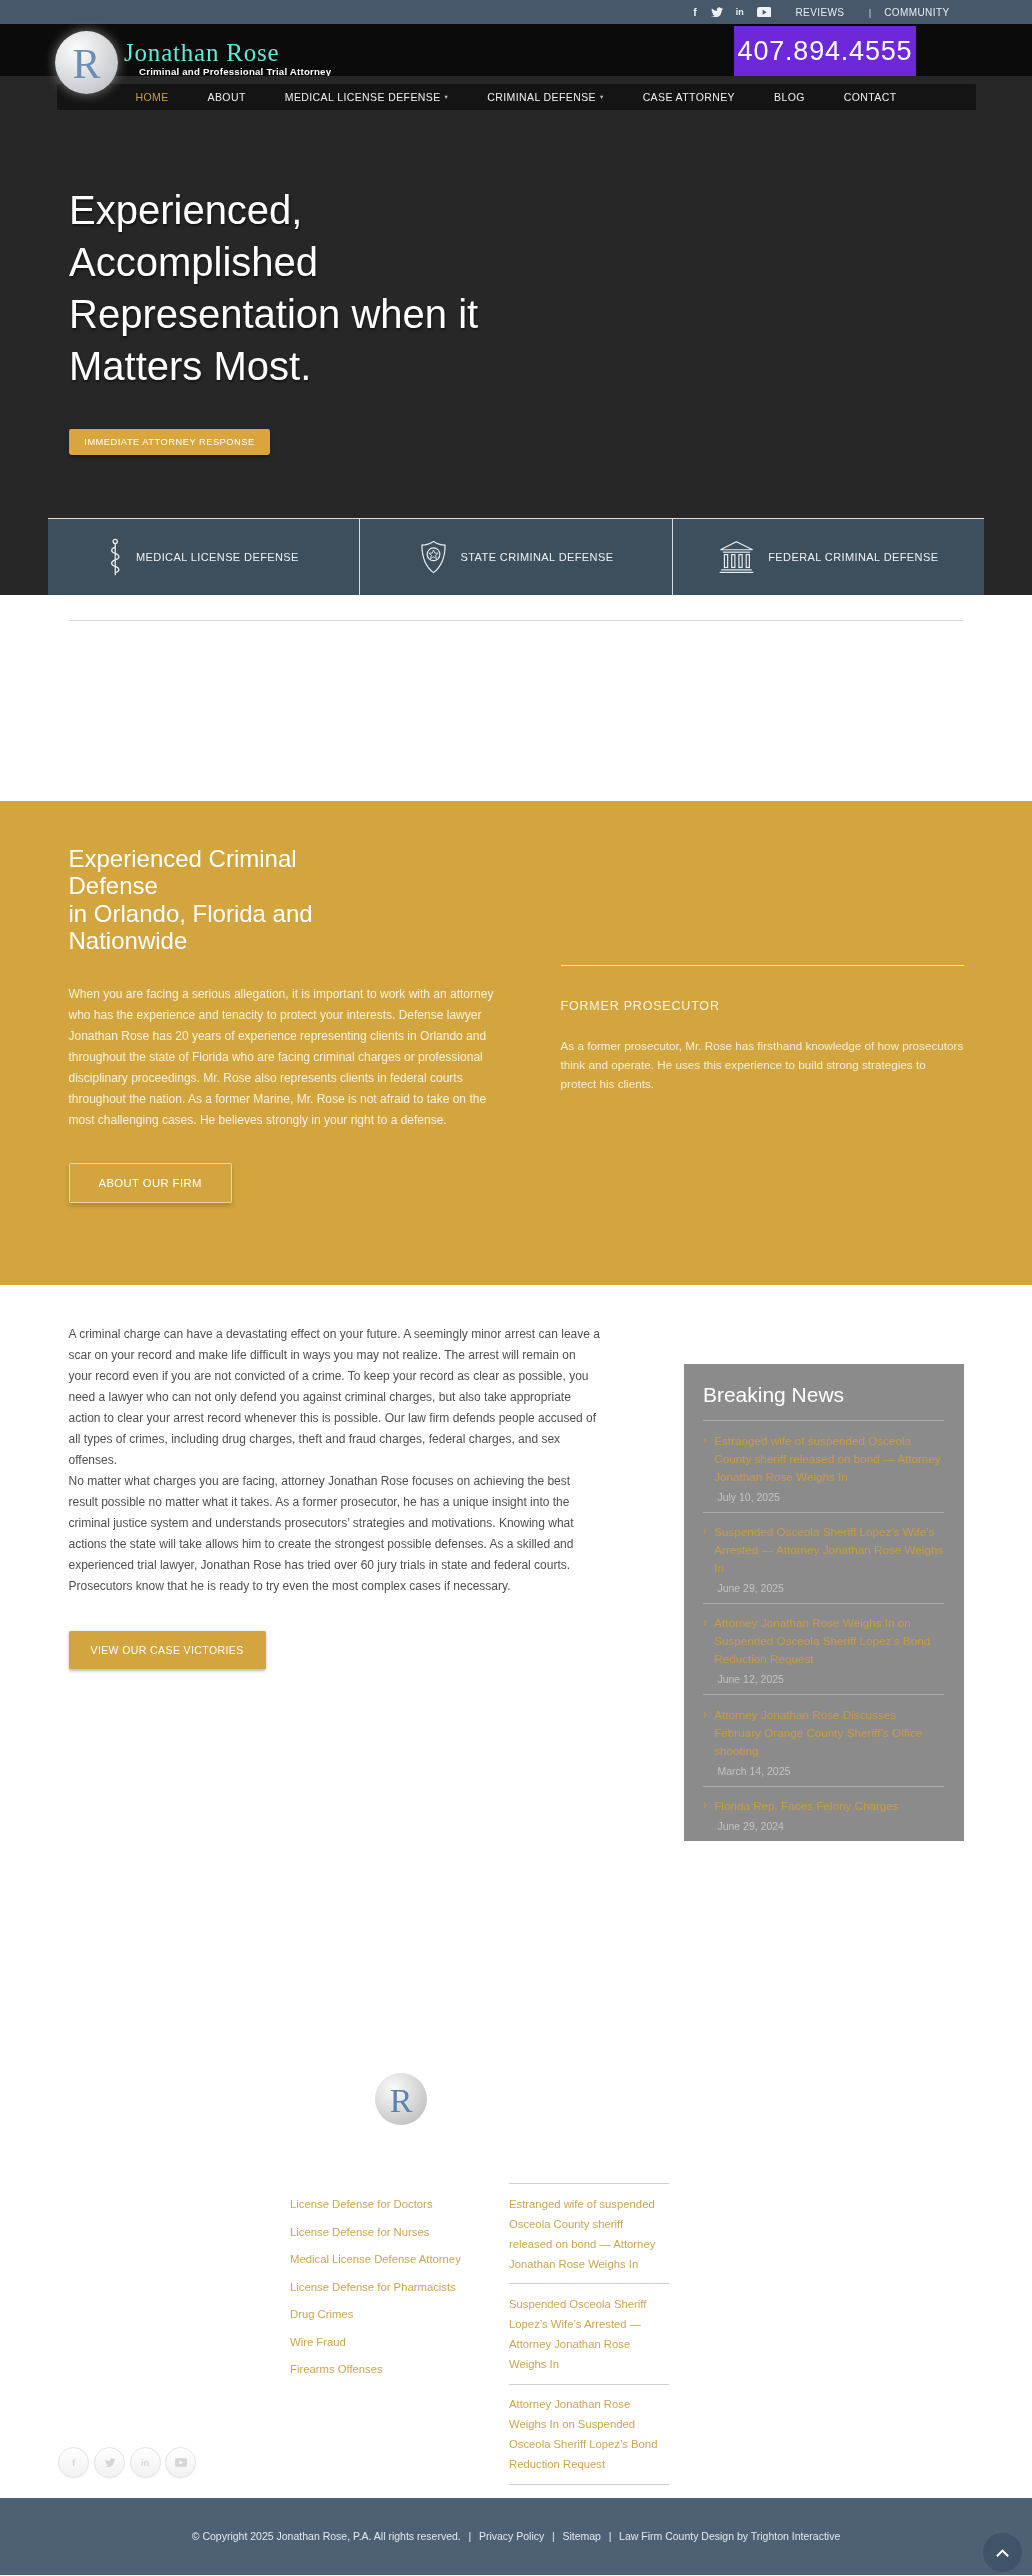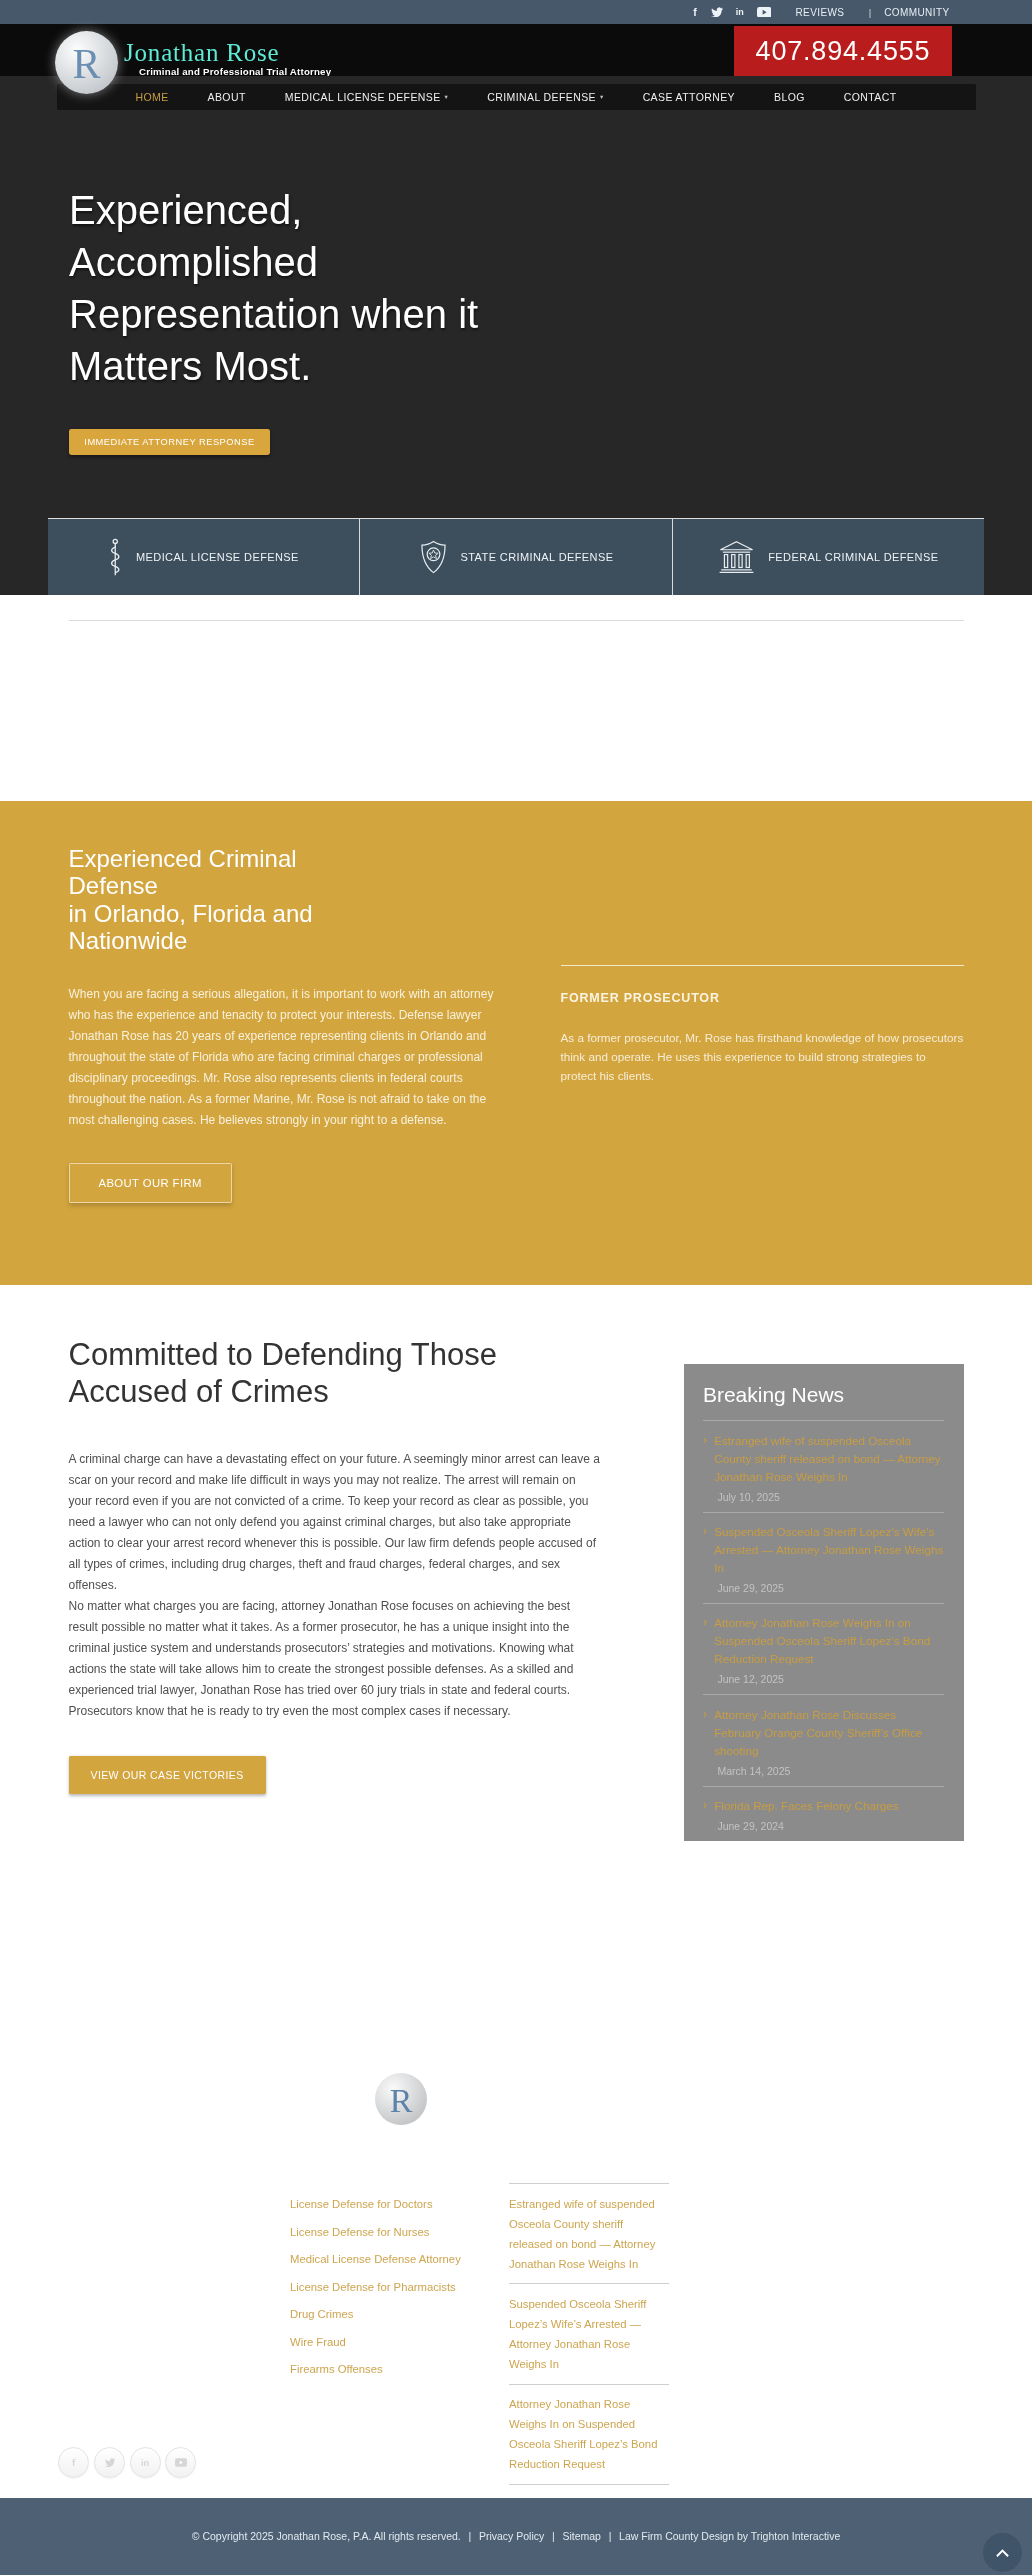--- a/index.html
+++ b/index.html
@@ -13,21 +13,21 @@
   .soc-ico { color:#eef3f7; font-size:10.5px; font-weight:bold; display:inline-flex; align-items:center; cursor:pointer; }
   .topbar-link { color:#e7edf3; font-size:10px; letter-spacing:0.4px; margin-left:11.3px; cursor:pointer; }
   .topbar-sep { color:#c9d3dc; font-size:9.7px; margin-left:11.3px; }
   .header { height:52px; background:#0b0b0c; position:relative; }
   .logo-circle { position:absolute; left:55px; top:6.5px; width:63px; height:63px; border-radius:50%;
     background: radial-gradient(circle at 35% 30%, #fdfdfd, #c9cdd1 70%, #b6babd);
     box-shadow: 0 0 11.3px rgba(255,255,255,.45); display:flex; align-items:center; justify-content:center; z-index:5; cursor:pointer; }
   .logo-circle .letter { font-family:"Liberation Serif", serif; font-size:42px; color:#6b8fb3; line-height:1; margin-top:4.8px; }
   .firm-name { position:absolute; left:124px; top:14.5px; color:#5eead4; font-family:"Liberation Serif", serif; font-size:25px; letter-spacing:0.8px; }
   .tagline { position:absolute; left:139px; top:42px; color:#fefefe; font-size:9.7px; font-weight:bold; letter-spacing:0.2px; }
-  .phone-box { position:absolute; left:734px; top:1.6px; width:218px; height:50px; background:#b91c1c; color:#fff;
+  .phone-box { position:absolute; left:734px; top:1.6px; width:182px; height:50px; background:#6d28d9; color:#fff;
     font-size:27px; text-align:center; line-height:50px; letter-spacing:0.8px; cursor:pointer; }
 
   
   .hero { height:519px; background:#272727; position:relative; }
   .mainnav { width:919px; margin:0 auto; background:#141414; height:26px; position:relative; top:8px;
     display:flex; align-items:center; justify-content:center; gap:39px; border-radius:1.6px; }
   .nav-item { color:#f0f0f0; font-size:10.5px; letter-spacing:0.4px; cursor:pointer; white-space:nowrap; }
   .nav-item.active { color:#c89f45; }
   .nav-item.has-dropdown::after { content:"▾"; font-size:6.5px; color:#bfbfbf; margin-left:4px; vertical-align:1.6px; }
   .hero h1 { margin:82px 0 0 69px; width:452px; color:#fff; font-weight:400; font-size:40px; line-height:52px;
@@ -46,21 +46,21 @@
 
   
   .gold { height:484px; background:#d3a53e; padding-top:44px; }
   .gold-inner { width:895px; margin:0 auto; display:grid; grid-template-columns:440px 1fr 403px; }
   .gold h2 { color:#fff; font-weight:400; font-size:24px; line-height:27.4px; width:323px; white-space:pre-line; }
   .gold-body { margin-top:29px; color:#f8f1dd; font-size:12px; line-height:21px; width:440px; }
   .gold-btn { display:inline-block; margin-top:32px; border:0.8px solid rgba(255,255,255,.55); color:#fff; font-size:11.3px;
     letter-spacing:0.4px; padding:13px 29px; box-shadow:0 2.4px 4.8px rgba(0,0,0,.18); cursor:pointer; border-radius:1.6px; }
   .gold-right { grid-column:3; padding-top:120px; }
   .gold-right .rline { border-top:0.8px solid rgba(255,255,255,.75); }
-  .gold-right h3 { margin-top:25px; color:#fbf4e2; font-size:12.5px; font-weight:700; letter-spacing:0.8px; }
+  .gold-right h3 { margin-top:33px; color:#fbf4e2; font-size:12.5px; font-weight:400; letter-spacing:0.8px; }
   .gold-right p { margin-top:22.6px; color:#f6edd7; font-size:11.7px; line-height:19.4px; width:403px; }
 
   
   .main-section { height:556px; background:#fff; }
   .main-inner { width:895px; margin:0 auto; display:grid; grid-template-columns:532px 1fr 280px; }
   .article h2 { margin-top:51px; color:#333; font-weight:400; font-size:31px; line-height:37px; width:452px; }
   .article p { font-size:12px; line-height:21px; color:#4f4f4f; width:532px; }
   .article .p1 { margin-top:39px; }
   .article .p2 { }
   .btn-gold { display:inline-block; margin-top:34px; background:#d3a53e; color:#fff; font-size:10.5px; letter-spacing:0.4px;
@@ -200,21 +200,20 @@
       <div class="rline"></div>
       <h3>FORMER PROSECUTOR</h3>
       <p>As a former prosecutor, Mr. Rose has firsthand knowledge of how prosecutors think and operate. He uses this experience to build strong strategies to protect his clients.</p>
     </div>
   </div>
 </div>
 
 <div class="main-section">
   <div class="main-inner">
     <div class="article">
-      <h2>Committed to Defending Those Accused of Crimes</h2>
       <p class="p1">A criminal charge can have a devastating effect on your future. A seemingly minor arrest can leave a scar on your record and make life difficult in ways you may not realize. The arrest will remain on your record even if you are not convicted of a crime. To keep your record as clear as possible, you need a lawyer who can not only defend you against criminal charges, but also take appropriate action to clear your arrest record whenever this is possible. Our law firm defends people accused of all types of crimes, including drug charges, theft and fraud charges, federal charges, and sex offenses.</p>
       <p class="p2">No matter what charges you are facing, attorney Jonathan Rose focuses on achieving the best result possible no matter what it takes. As a former prosecutor, he has a unique insight into the criminal justice system and understands prosecutors’ strategies and motivations. Knowing what actions the state will take allows him to create the strongest possible defenses. As a skilled and experienced trial lawyer, Jonathan Rose has tried over 60 jury trials in state and federal courts. Prosecutors know that he is ready to try even the most complex cases if necessary.</p>
       <a class="btn-gold">VIEW OUR CASE VICTORIES</a>
     </div>
 
     <aside class="news-box">
       <h2>Breaking News</h2>
 
       <div class="news-item">
         <a class="news-link">

